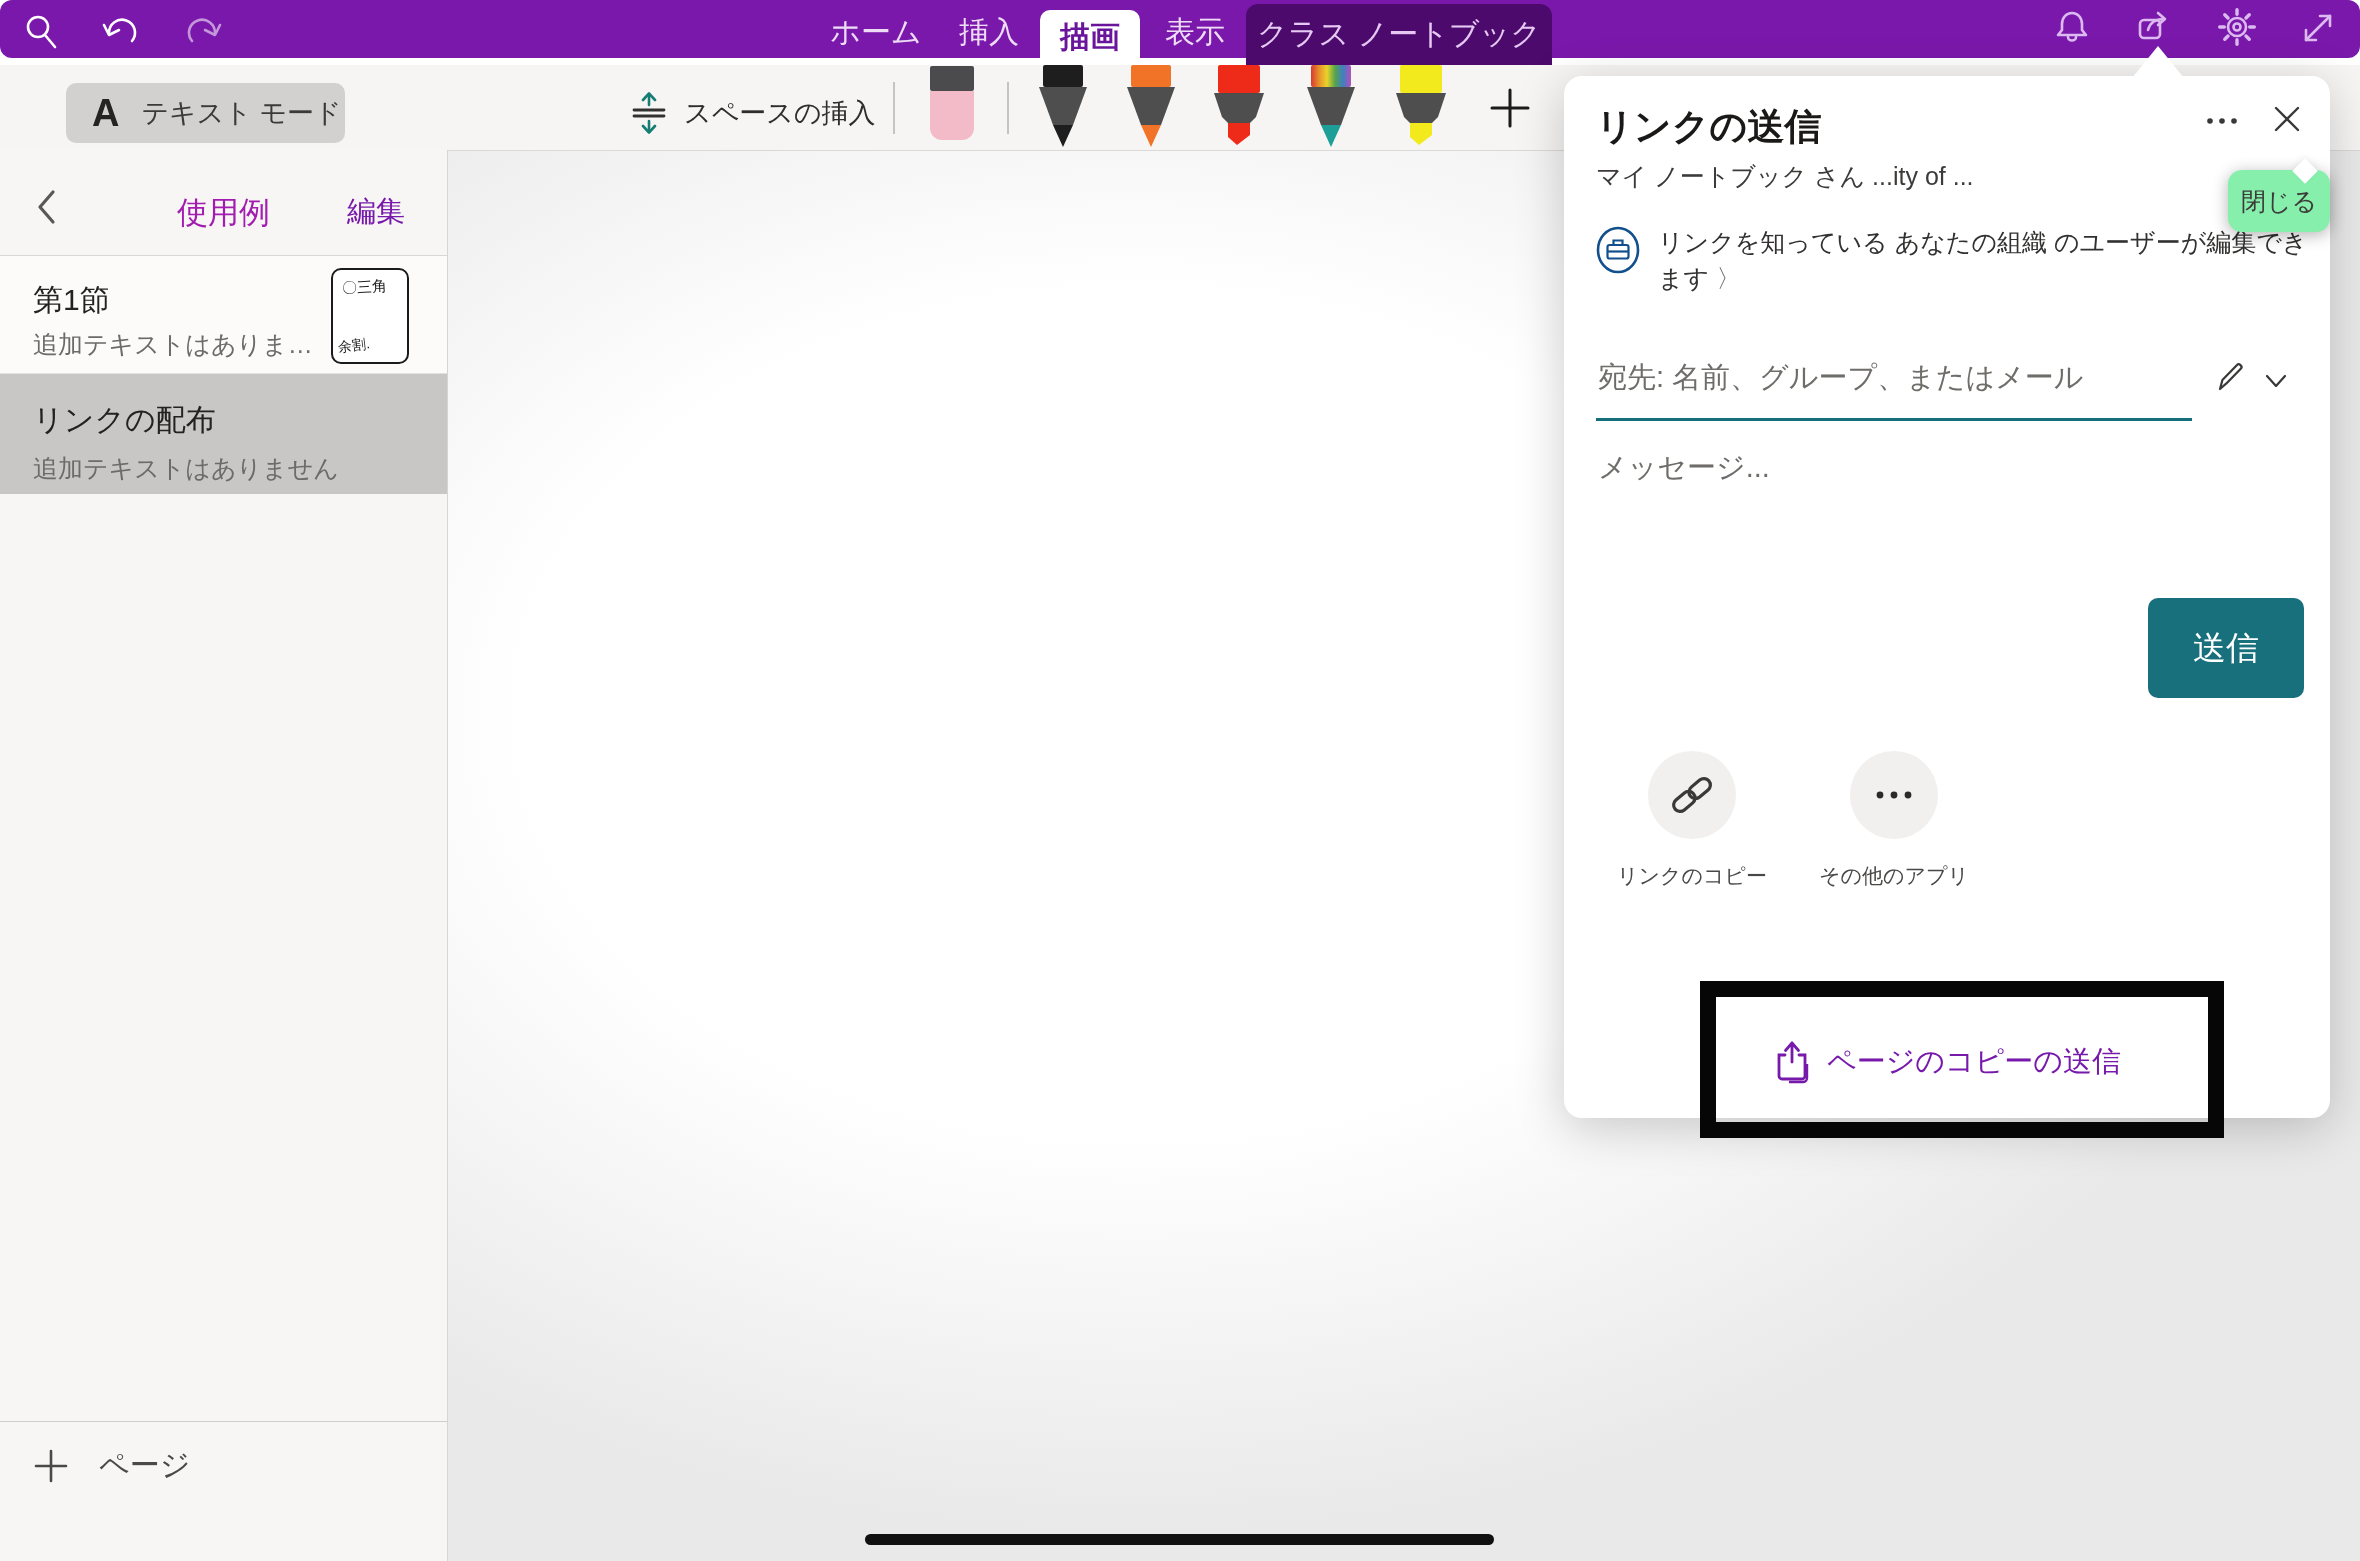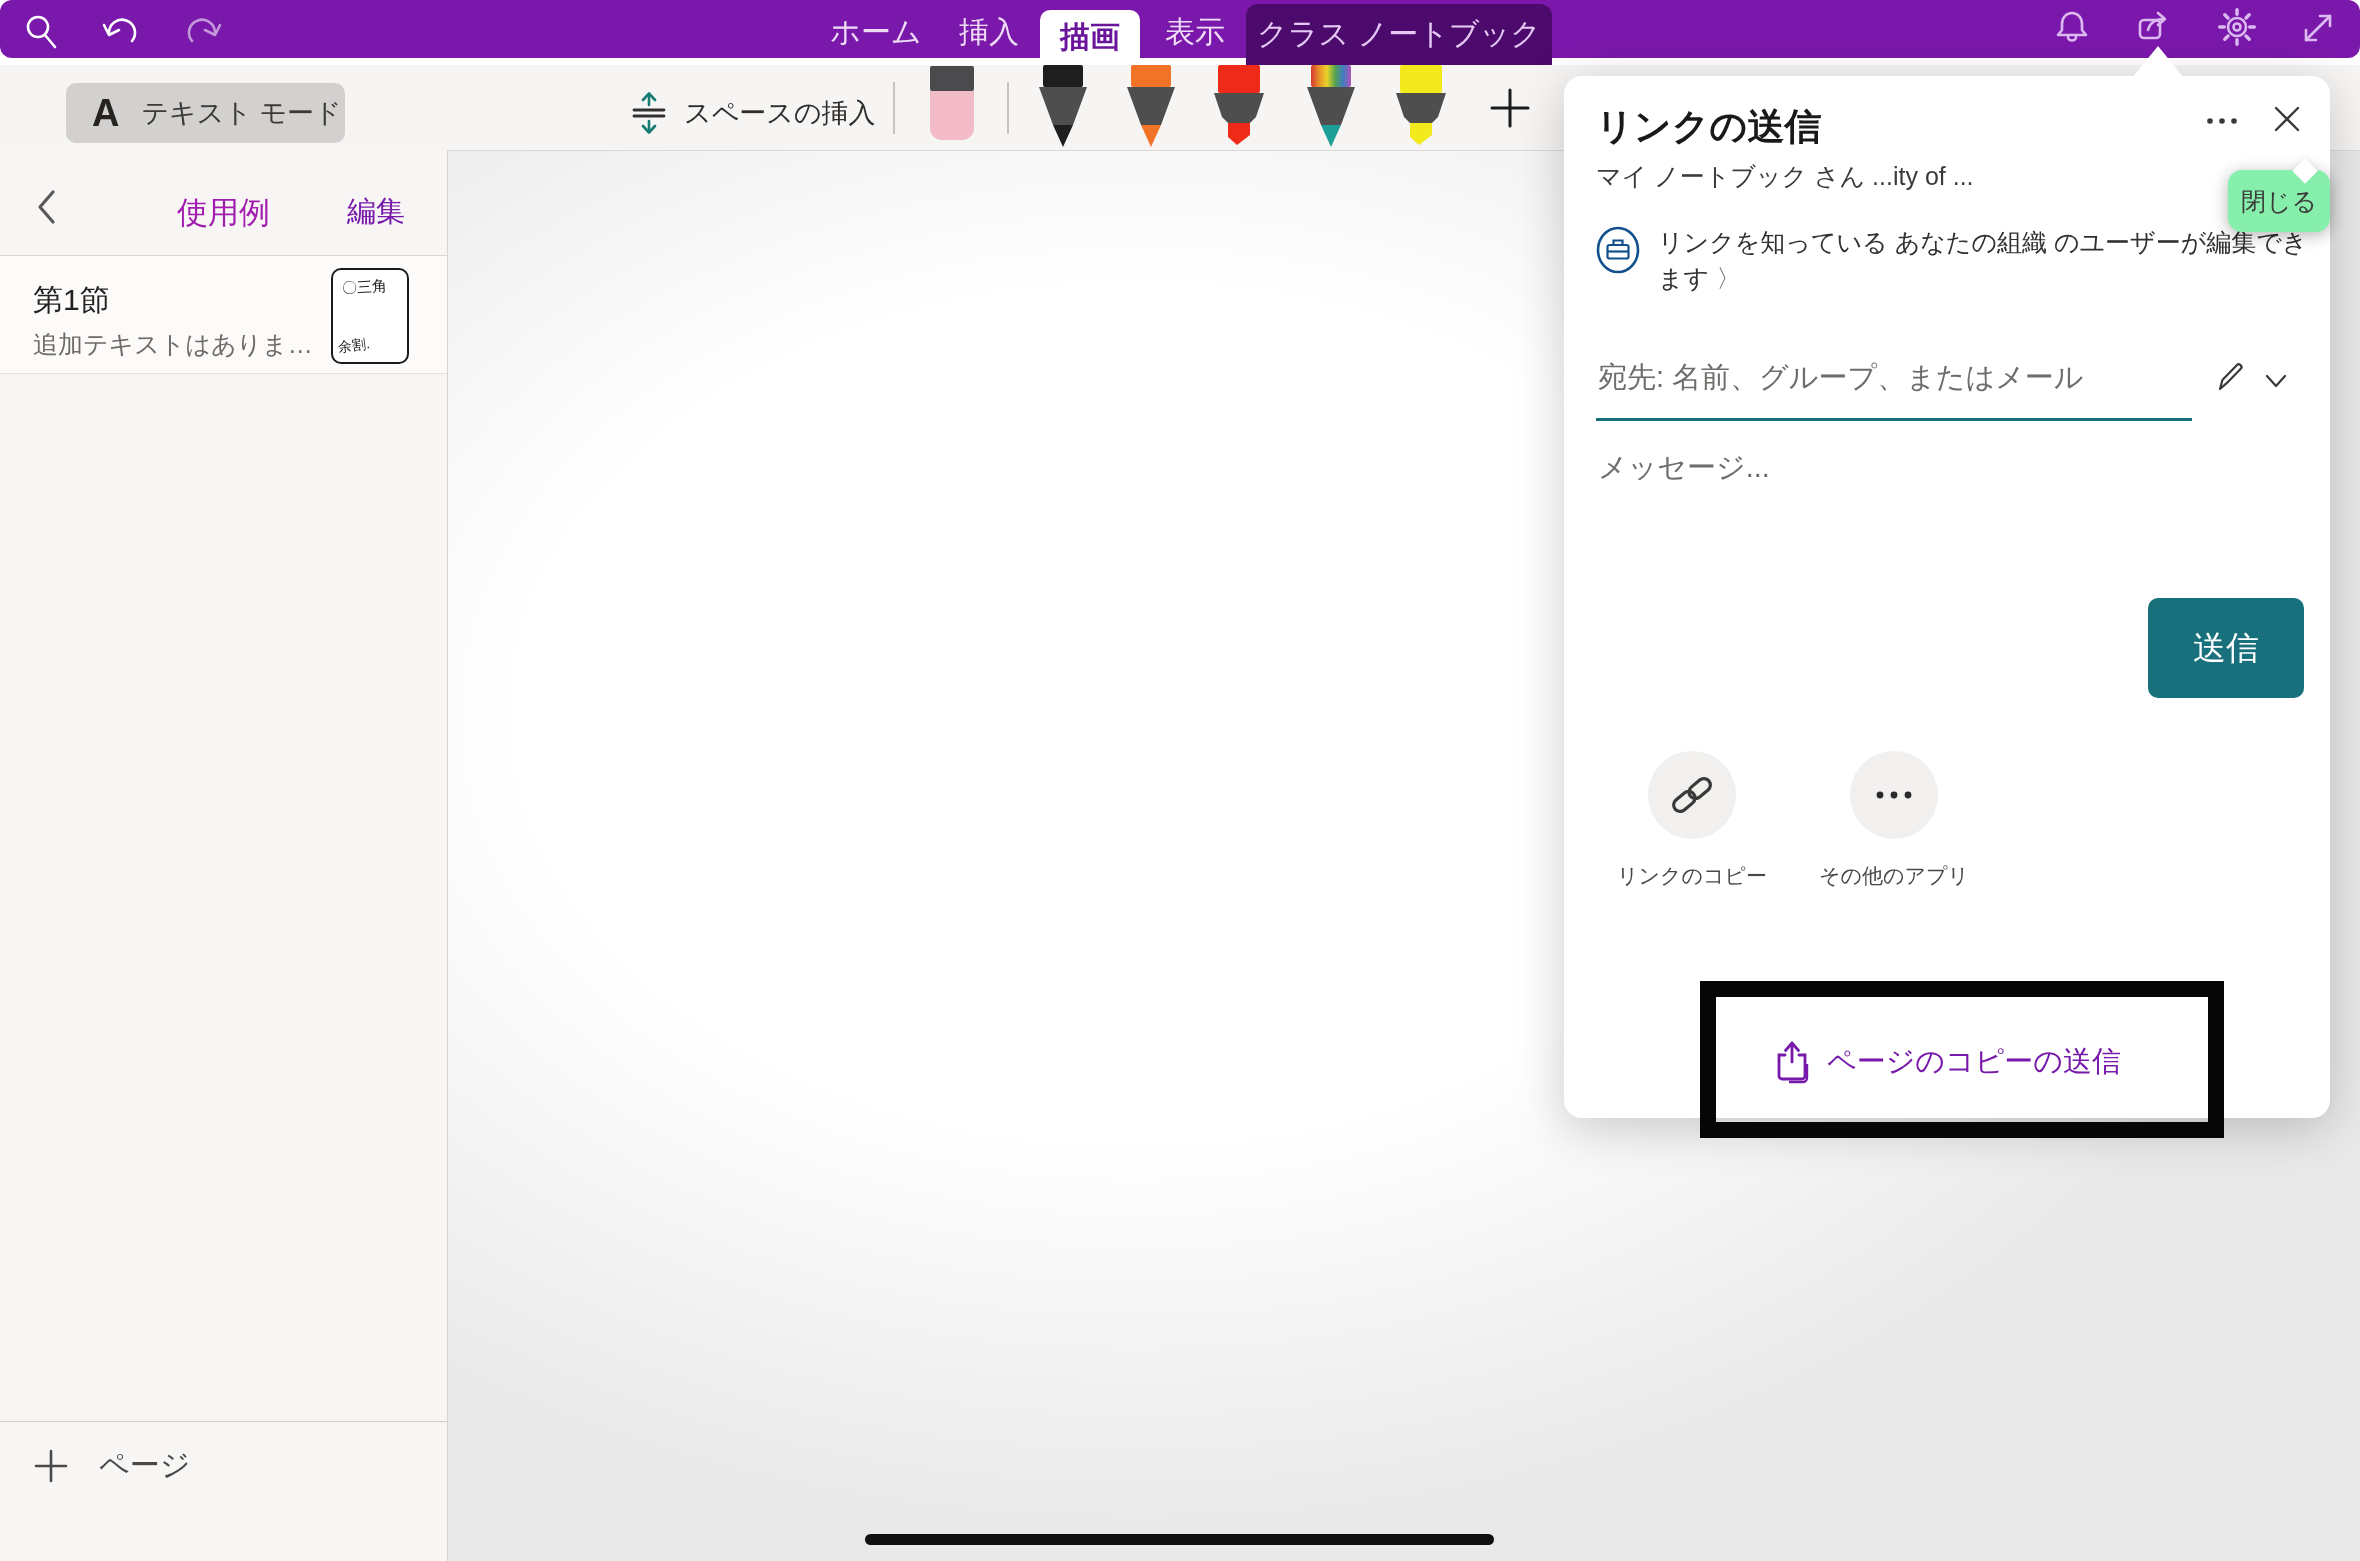--- a/index.html
+++ b/index.html
@@ -233,20 +233,24 @@
 
     <div class="sb-item first">
       <div class="t">第1節</div>
       <div class="s">追加テキストはありま…</div>
       <div class="thumb">
         <div class="h1">〇三角</div>
         <div class="h2">余割.</div>
       </div>
     </div>
 
+    <div class="sb-item selected">
+      <div class="t">リンクの配布</div>
+      <div class="s">追加テキストはありません</div>
+    </div>
 
     <div class="sb-footer-divider"></div>
     <div class="add-page">
       <svg width="36" height="36" viewBox="0 0 36 36">
         <path d="M18 3 V33 M3 18 H33" stroke="#4a4948" stroke-width="2.6" fill="none" stroke-linecap="round"></path>
       </svg>
       <span class="lbl">ページ</span>
     </div>
   </div>
 

